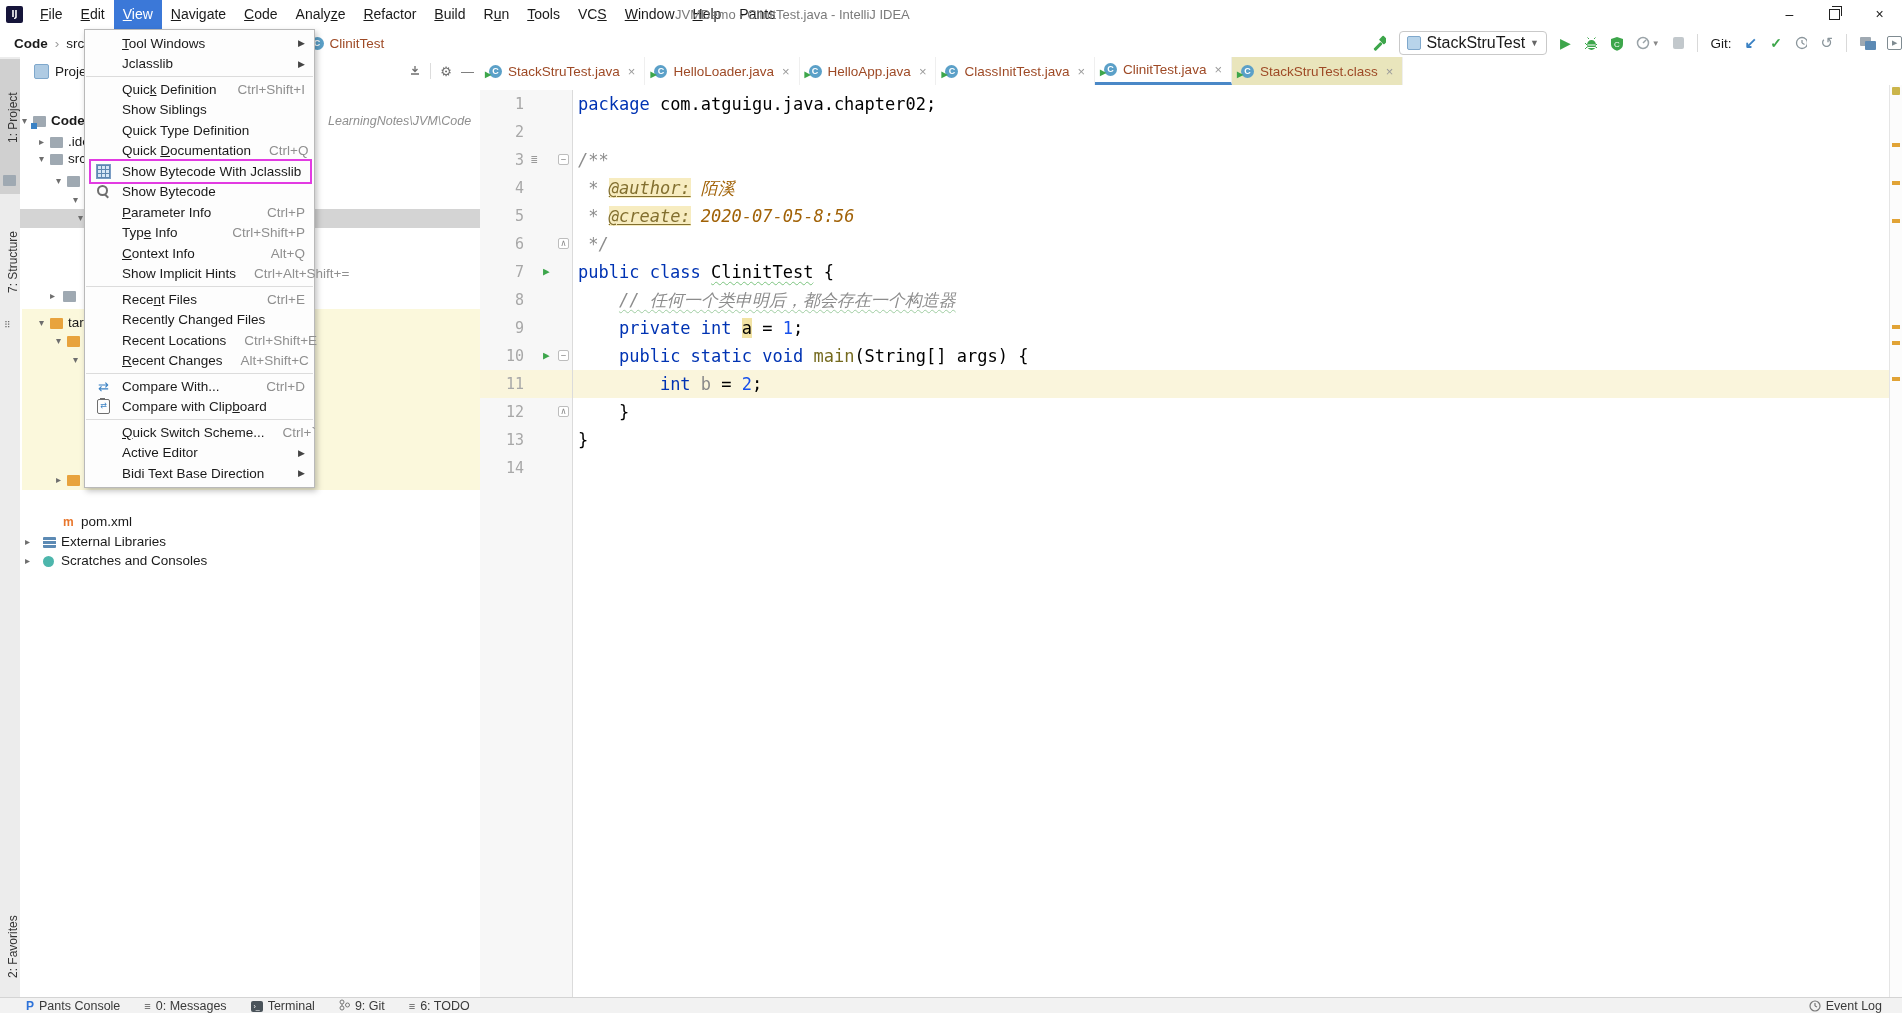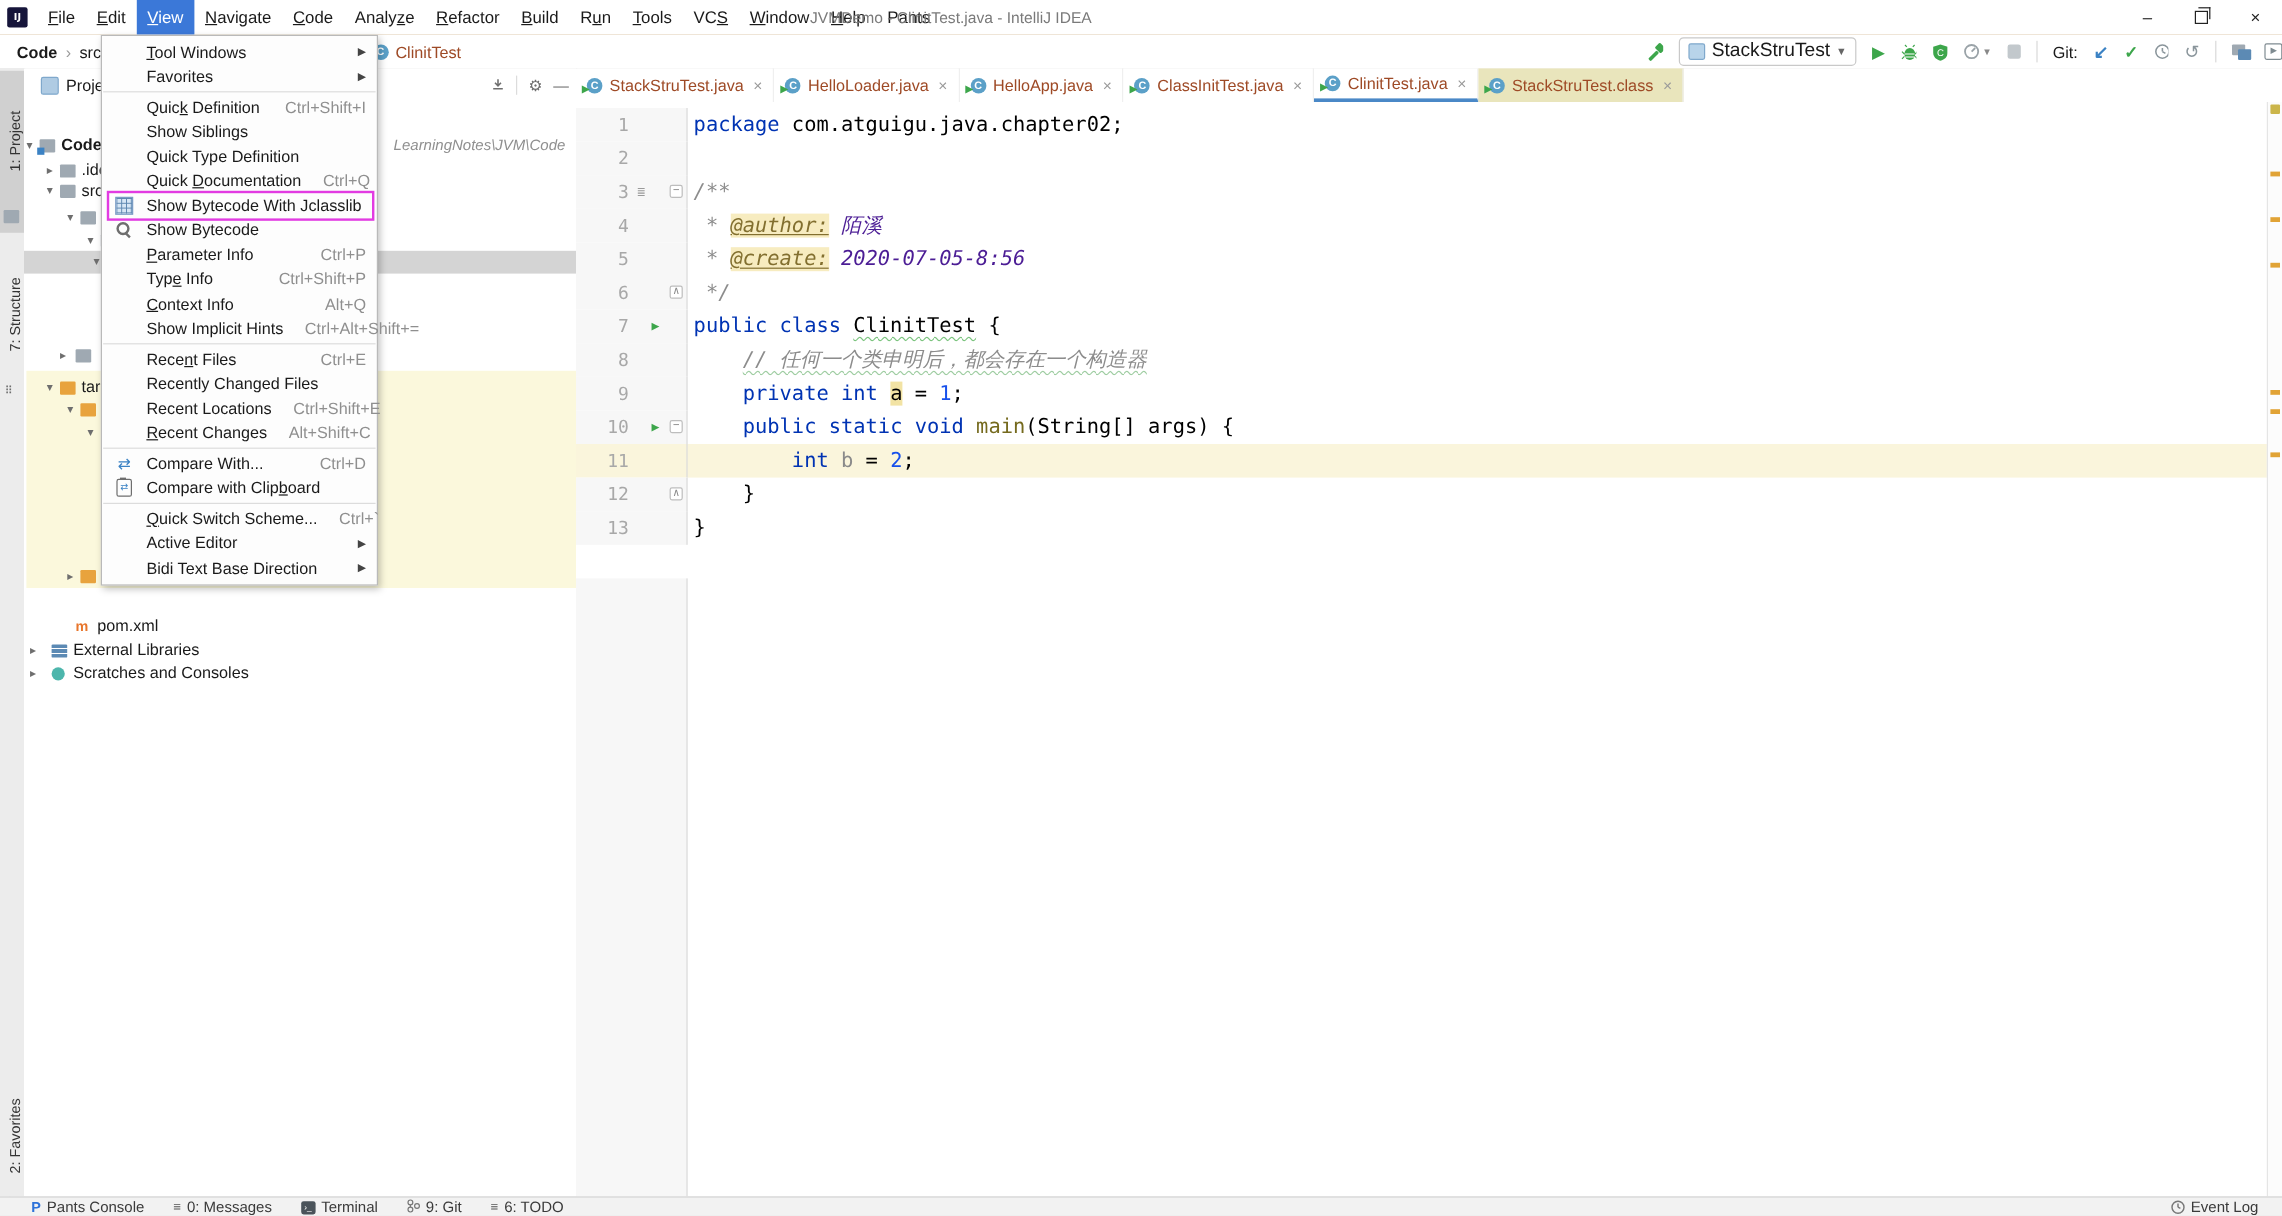--- a/index.html
+++ b/index.html
@@ -119,21 +119,21 @@
   #gutter-fill{position:absolute;left:0;top:397px;bottom:0;width:93px;background:#F7F7F7;border-right:1px solid #DBDBDB;box-sizing:border-box;}
   .runarr{position:absolute;left:13px;top:50%;transform:translateY(-50%);color:#3DA64B;font-size:11px;}
   .fold{position:absolute;right:3px;top:8px;width:11px;height:11px;border:1px solid #BDBDBD;border-radius:2px;
         background:#FFF;color:#8A8A8A;font-size:9px;line-height:9px;text-align:center;box-sizing:border-box;}
   .cmtic{position:absolute;left:1px;top:50%;transform:translateY(-50%);color:#9A9A9A;font-size:11px;}
   .tk-k{color:#0033B3;}
   .tk-p{color:#000;}
   .tk-n2{color:#1750EB;}
   .tk-c{color:#8C8C8C;font-style:italic;}
   .tk-dt{color:#826F2F;font-style:italic;background:#F7ECC0;text-decoration:underline;text-underline-offset:2px;}
-  .tk-di{color:#4c1d95;font-style:italic;}
+  .tk-di{color:#a16207;font-style:italic;}
   .tk-m{color:#756A1E;}
   .tk-f{color:#000;background:#F2E3A4;}
   .tk-u{color:#8A8A8A;}
   .tk-cls{color:#000;text-decoration:underline wavy #7CC47F 1px;text-underline-offset:3px;}
   .tk-cw{color:#8C8C8C;font-style:italic;text-decoration:underline wavy #9FCDA2 1px;text-underline-offset:3px;}
   
   #estripe{position:absolute;right:0;top:85px;width:12px;bottom:16px;background:#FCFCFC;border-left:1px solid #E5E5E5;}
   #estripe .ind{position:absolute;left:2px;top:2px;width:8px;height:8px;background:#CBB54A;border-radius:1px;}
   .emark{position:absolute;left:2px;width:8px;height:4px;background:#E1A336;}
   
@@ -377,20 +377,21 @@
         <div class="ed-row"><span class="ln-num">4</span><span class="ln-ic"></span><span class="ed-code"><span class="tk-c"> * </span><span class="tk-dt">@author:</span><span class="tk-di"> 陌溪</span></span></div>
         <div class="ed-row"><span class="ln-num">5</span><span class="ln-ic"></span><span class="ed-code"><span class="tk-c"> * </span><span class="tk-dt">@create:</span><span class="tk-di"> 2020-07-05-8:56</span></span></div>
         <div class="ed-row"><span class="ln-num">6</span><span class="ln-ic"><span class="fold">∧</span></span><span class="ed-code"><span class="tk-c"> */</span></span></div>
         <div class="ed-row"><span class="ln-num">7</span><span class="ln-ic"><span class="runarr">▶</span></span><span class="ed-code"><span class="tk-k">public class </span><span class="tk-cls">ClinitTest</span><span class="tk-p"> {</span></span></div>
         <div class="ed-row"><span class="ln-num">8</span><span class="ln-ic"></span><span class="ed-code"><span class="tk-p">    </span><span class="tk-cw">// 任何一个类申明后，都会存在一个构造器</span></span></div>
         <div class="ed-row"><span class="ln-num">9</span><span class="ln-ic"></span><span class="ed-code"><span class="tk-p">    </span><span class="tk-k">private int </span><span class="tk-f">a</span><span class="tk-p"> = </span><span class="tk-n2">1</span><span class="tk-p">;</span></span></div>
         <div class="ed-row"><span class="ln-num">10</span><span class="ln-ic"><span class="runarr">▶</span><span class="fold">−</span></span><span class="ed-code"><span class="tk-p">    </span><span class="tk-k">public static void </span><span class="tk-m">main</span><span class="tk-p">(String[] args) {</span></span></div>
         <div class="ed-row cur"><span class="ln-num">11</span><span class="ln-ic"></span><span class="ed-code"><span class="tk-p">        </span><span class="tk-k">int </span><span class="tk-u">b</span><span class="tk-p"> = </span><span class="tk-n2">2</span><span class="tk-p">;</span></span></div>
         <div class="ed-row"><span class="ln-num">12</span><span class="ln-ic"><span class="fold">∧</span></span><span class="ed-code"><span class="tk-p">    }</span></span></div>
         <div class="ed-row"><span class="ln-num">13</span><span class="ln-ic"></span><span class="ed-code"><span class="tk-p">}</span></span></div>
+        <div class="ed-row"><span class="ln-num">14</span><span class="ln-ic"></span><span class="ed-code"></span></div>
       </div>
   </div>
 
   <div id="estripe">
     <div class="ind"></div>
   <div class="emark" style="top: 58px;"></div>
       <div class="emark" style="top: 96px;"></div>
       <div class="emark" style="top: 134px;"></div>
       <div class="emark" style="top: 240px;"></div>
       <div class="emark" style="top: 256px;"></div>
@@ -436,21 +437,21 @@
   </div>
 
   <div id="view-menu">
       <div class="vm-item">
         <span class="vm-ic"></span>
         <span class="vm-label"><u>T</u>ool Windows</span>
         <span class="vm-sub">▶</span>
       </div>
       <div class="vm-item">
         <span class="vm-ic"></span>
-        <span class="vm-label">Favorites</span>
+        <span class="vm-label">Jclasslib</span>
         <span class="vm-sub">▶</span>
       </div>
       <div class="vm-sep"></div>
       <div class="vm-item">
         <span class="vm-ic"></span>
         <span class="vm-label">Quic<u>k</u> Definition</span>
         <span class="vm-short">Ctrl+Shift+I</span>
       </div>
       <div class="vm-item">
         <span class="vm-ic"></span>

